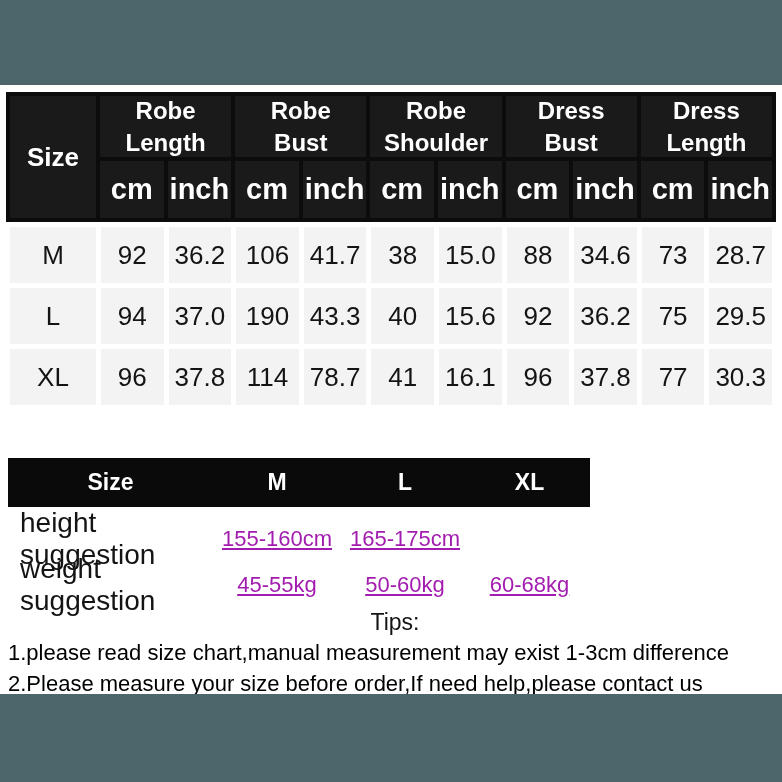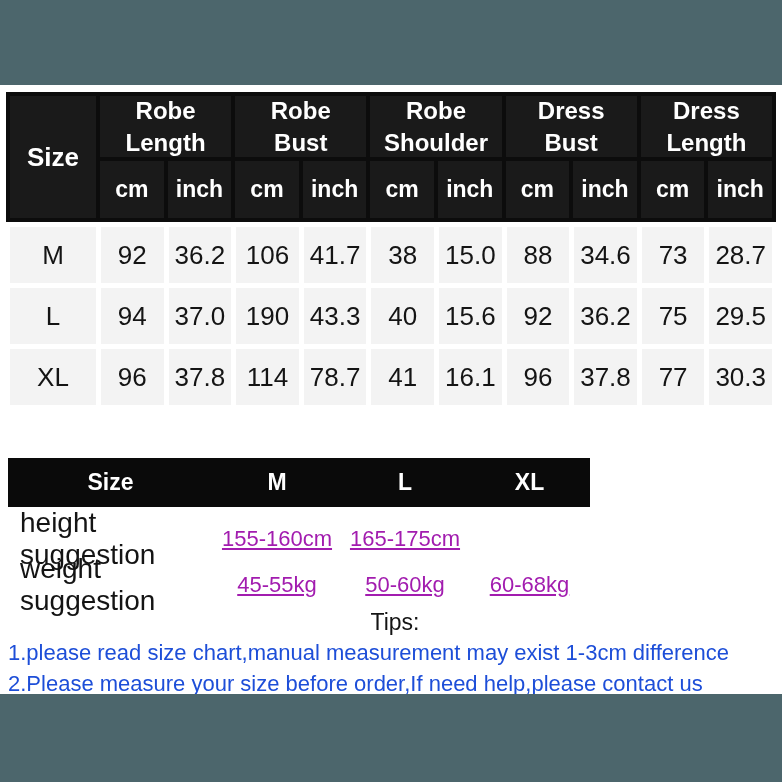--- a/index.html
+++ b/index.html
@@ -19,21 +19,21 @@
     background:#0c0c0c;padding:4px;box-sizing:border-box;
     display:grid;grid-template-columns:86px repeat(10,1fr);
     grid-template-rows:61px 57px;gap:4px;
   }
   .sc-header .cell{
     background:#1a1a1a;color:#fff;display:flex;align-items:center;justify-content:center;
     text-align:center;font-weight:bold;
   }
   .corner-cell{grid-column:1;grid-row:1/3;font-size:26px;}
   .group-cell{grid-row:1;font-size:24px;line-height:1.3;padding:0 12px;box-sizing:border-box;}
-  .unit-cell{grid-row:2;font-size:23px;}
+  .unit-cell{grid-row:2;font-size:29px;}
   .sc-body{
     display:grid;grid-template-columns:86px repeat(10,1fr);
     gap:5px;padding:5px 4px 0 4px;background:#fff;
   }
   .dcell{
     background:#f3f3f3;height:56px;display:flex;align-items:center;justify-content:center;
     font-size:26px;color:#141414;
   }
 
   
@@ -48,21 +48,21 @@
   .sug-data .rlabel{
     display:flex;align-items:center;padding-left:12px;font-size:28px;color:#141414;
   }
   .sug-data .rval{
     display:flex;align-items:center;justify-content:center;font-size:22px;color:#a21caf;text-decoration:underline;
   }
 
   
   .tips{margin:8px 0 0 8px;}
   .tips-title{font-size:23px;line-height:30px;color:#141414;text-align:center;}
-  .tip-line{font-size:22px;line-height:31px;color:#1d4ed8;white-space:nowrap;}
+  .tip-line{font-size:22px;line-height:31px;color:#000000;white-space:nowrap;}
 </style>
 </head>
 <body>
 
 <div class="banner top"></div>
 
 <div class="size-table">
   <div class="sc-header">
     <div class="cell corner-cell">Size</div>
     <div class="cell group-cell" style="grid-column:2/span 2">Robe Length</div>

